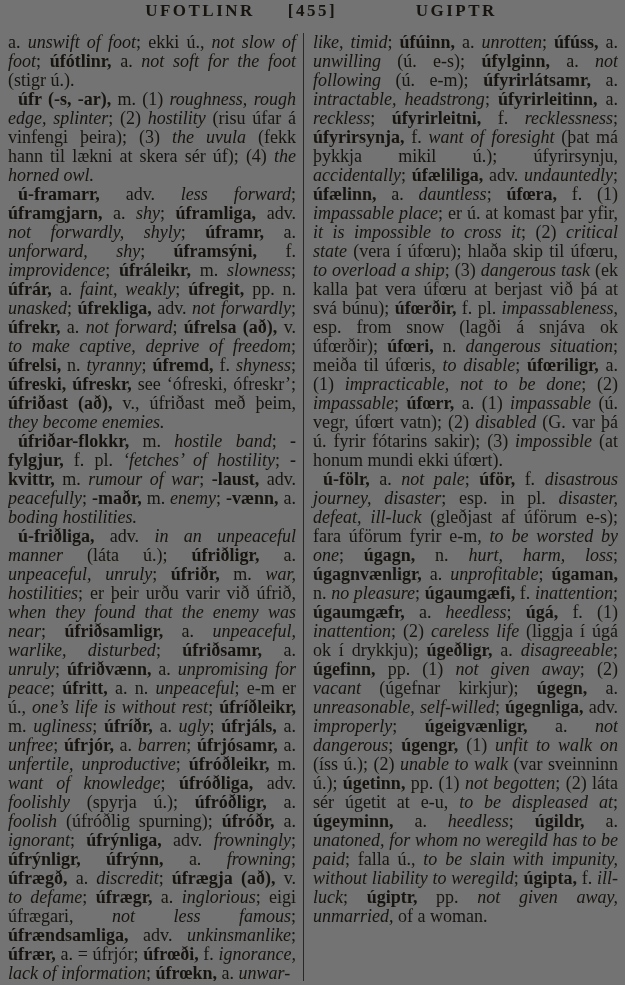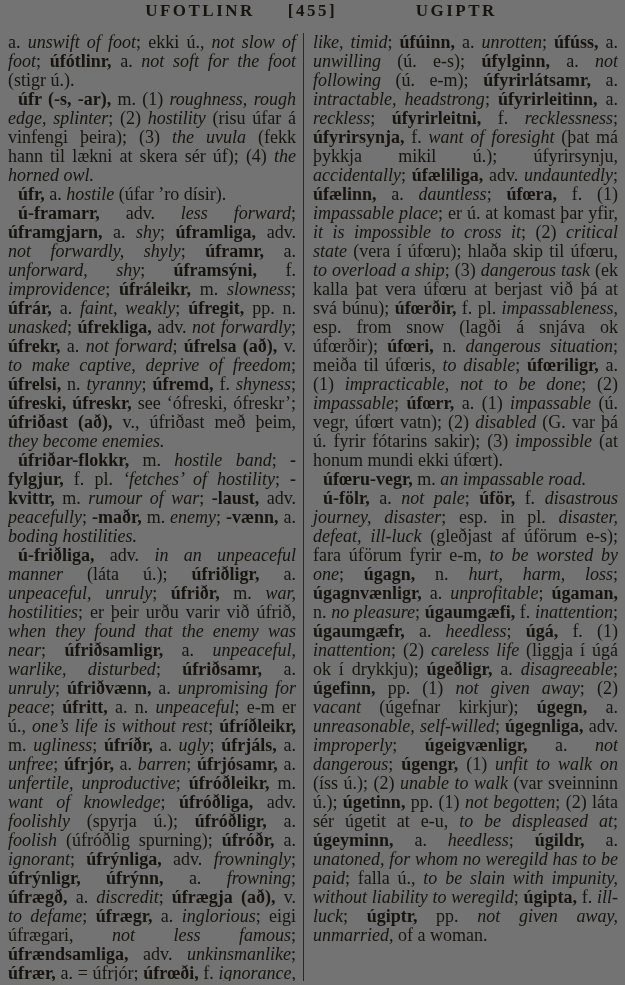--- a/index.html
+++ b/index.html
@@ -55,25 +55,23 @@
 <div class="page">
   <div class="header">
     <span class="hw-left">UFOTLINR</span>
     <span class="page-num">[455]</span>
     <span class="hw-right">UGIPTR</span>
   </div>
   <div class="columns">
     <div class="col col-left">
         <p class="entry no-indent"><span class="seg-n">a. </span><span class="seg-i">unswift of foot</span><span class="seg-n">; ekki ú., </span><span class="seg-i">not slow of foot</span><span class="seg-n">; </span><span class="seg-b">úfótlinr,</span><span class="seg-n"> a. </span><span class="seg-i">not soft for the foot</span><span class="seg-n"> (stigr ú.).</span></p>
         <p class="entry"><span class="seg-b">úfr (-s, -ar),</span><span class="seg-n"> m. (1) </span><span class="seg-i">roughness, rough edge, splinter</span><span class="seg-n">; (2) </span><span class="seg-i">hostility</span><span class="seg-n"> (risu úfar á vinfengi þeira); (3) </span><span class="seg-i">the uvula</span><span class="seg-n"> (fekk hann til lækni at skera sér úf); (4) </span><span class="seg-i">the horned owl.</span></p>
-        <p class="entry"><span class="seg-b">úfr,</span><span class="seg-n"> a. </span><span class="seg-i">hostile</span><span class="seg-n"> (úfar ’ro dísir).</span></p>
         <p class="entry"><span class="seg-b">ú-framarr,</span><span class="seg-n"> adv. </span><span class="seg-i">less forward</span><span class="seg-n">; </span><span class="seg-b">úframgjarn,</span><span class="seg-n"> a. </span><span class="seg-i">shy</span><span class="seg-n">; </span><span class="seg-b">úframliga,</span><span class="seg-n"> adv. </span><span class="seg-i">not forwardly, shyly</span><span class="seg-n">; </span><span class="seg-b">úframr,</span><span class="seg-n"> a. </span><span class="seg-i">unforward, shy</span><span class="seg-n">; </span><span class="seg-b">úframsýni,</span><span class="seg-n"> f. </span><span class="seg-i">improvidence</span><span class="seg-n">; </span><span class="seg-b">úfráleikr,</span><span class="seg-n"> m. </span><span class="seg-i">slowness</span><span class="seg-n">; </span><span class="seg-b">úfrár,</span><span class="seg-n"> a. </span><span class="seg-i">faint, weakly</span><span class="seg-n">; </span><span class="seg-b">úfregit,</span><span class="seg-n"> pp. n. </span><span class="seg-i">unasked</span><span class="seg-n">; </span><span class="seg-b">úfrekliga,</span><span class="seg-n"> adv. </span><span class="seg-i">not forwardly</span><span class="seg-n">; </span><span class="seg-b">úfrekr,</span><span class="seg-n"> a. </span><span class="seg-i">not forward</span><span class="seg-n">; </span><span class="seg-b">úfrelsa (að),</span><span class="seg-n"> v. </span><span class="seg-i">to make captive, deprive of freedom</span><span class="seg-n">; </span><span class="seg-b">úfrelsi,</span><span class="seg-n"> n. </span><span class="seg-i">tyranny</span><span class="seg-n">; </span><span class="seg-b">úfremd,</span><span class="seg-n"> f. </span><span class="seg-i">shyness</span><span class="seg-n">; </span><span class="seg-b">úfreski, úfreskr,</span><span class="seg-n"> see ‘ófreski, ófreskr’; </span><span class="seg-b">úfriðast (að),</span><span class="seg-n"> v., úfriðast með þeim, </span><span class="seg-i">they become enemies.</span></p>
         <p class="entry"><span class="seg-b">úfriðar-flokkr,</span><span class="seg-n"> m. </span><span class="seg-i">hostile band</span><span class="seg-n">; </span><span class="seg-b">-fylgjur,</span><span class="seg-n"> f. pl. </span><span class="seg-i">‘fetches’ of hostility</span><span class="seg-n">; </span><span class="seg-b">-kvittr,</span><span class="seg-n"> m. </span><span class="seg-i">rumour of war</span><span class="seg-n">; </span><span class="seg-b">-laust,</span><span class="seg-n"> adv. </span><span class="seg-i">peacefully</span><span class="seg-n">; </span><span class="seg-b">-maðr,</span><span class="seg-n"> m. </span><span class="seg-i">enemy</span><span class="seg-n">; </span><span class="seg-b">-vænn,</span><span class="seg-n"> a. </span><span class="seg-i">boding hostilities.</span></p>
         <p class="entry"><span class="seg-b">ú-friðliga,</span><span class="seg-n"> adv. </span><span class="seg-i">in an unpeaceful manner</span><span class="seg-n"> (láta ú.); </span><span class="seg-b">úfriðligr,</span><span class="seg-n"> a. </span><span class="seg-i">unpeaceful, unruly</span><span class="seg-n">; </span><span class="seg-b">úfriðr,</span><span class="seg-n"> m. </span><span class="seg-i">war, hostilities</span><span class="seg-n">; er þeir urðu varir við úfrið, </span><span class="seg-i">when they found that the enemy was near</span><span class="seg-n">; </span><span class="seg-b">úfriðsamligr,</span><span class="seg-n"> a. </span><span class="seg-i">unpeaceful, warlike, disturbed</span><span class="seg-n">; </span><span class="seg-b">úfriðsamr,</span><span class="seg-n"> a. </span><span class="seg-i">unruly</span><span class="seg-n">; </span><span class="seg-b">úfriðvænn,</span><span class="seg-n"> a. </span><span class="seg-i">unpromising for peace</span><span class="seg-n">; </span><span class="seg-b">úfritt,</span><span class="seg-n"> a. n. </span><span class="seg-i">unpeaceful</span><span class="seg-n">; e-m er ú., </span><span class="seg-i">one’s life is without rest</span><span class="seg-n">; </span><span class="seg-b">úfríðleikr,</span><span class="seg-n"> m. </span><span class="seg-i">ugliness</span><span class="seg-n">; </span><span class="seg-b">úfríðr,</span><span class="seg-n"> a. </span><span class="seg-i">ugly</span><span class="seg-n">; </span><span class="seg-b">úfrjáls,</span><span class="seg-n"> a. </span><span class="seg-i">unfree</span><span class="seg-n">; </span><span class="seg-b">úfrjór,</span><span class="seg-n"> a. </span><span class="seg-i">barren</span><span class="seg-n">; </span><span class="seg-b">úfrjósamr,</span><span class="seg-n"> a. </span><span class="seg-i">unfertile, unproductive</span><span class="seg-n">; </span><span class="seg-b">úfróðleikr,</span><span class="seg-n"> m. </span><span class="seg-i">want of knowledge</span><span class="seg-n">; </span><span class="seg-b">úfróðliga,</span><span class="seg-n"> adv. </span><span class="seg-i">foolishly</span><span class="seg-n"> (spyrja ú.); </span><span class="seg-b">úfróðligr,</span><span class="seg-n"> a. </span><span class="seg-i">foolish</span><span class="seg-n"> (úfróðlig spurning); </span><span class="seg-b">úfróðr,</span><span class="seg-n"> a. </span><span class="seg-i">ignorant</span><span class="seg-n">; </span><span class="seg-b">úfrýnliga,</span><span class="seg-n"> adv. </span><span class="seg-i">frowningly</span><span class="seg-n">; </span><span class="seg-b">úfrýnligr, úfrýnn,</span><span class="seg-n"> a. </span><span class="seg-i">frowning</span><span class="seg-n">; </span><span class="seg-b">úfrægð,</span><span class="seg-n"> a. </span><span class="seg-i">discredit</span><span class="seg-n">; </span><span class="seg-b">úfrægja (að),</span><span class="seg-n"> v. </span><span class="seg-i">to defame</span><span class="seg-n">; </span><span class="seg-b">úfrægr,</span><span class="seg-n"> a. </span><span class="seg-i">inglorious</span><span class="seg-n">; eigi úfrægari, </span><span class="seg-i">not less famous</span><span class="seg-n">; </span><span class="seg-b">úfrændsamliga,</span><span class="seg-n"> adv. </span><span class="seg-i">unkinsmanlike</span><span class="seg-n">; </span><span class="seg-b">úfrær,</span><span class="seg-n"> a. = úfrjór; </span><span class="seg-b">úfrœði,</span><span class="seg-n"> f. </span><span class="seg-i">ignorance, lack of information</span><span class="seg-n">; </span><span class="seg-b">úfrœkn,</span><span class="seg-n"> a. </span><span class="seg-i">unwar-</span></p>
       </div>
     <div class="divider"></div>
     <div class="col col-right">
         <p class="entry no-indent"><span class="seg-i">like, timid</span><span class="seg-n">; </span><span class="seg-b">úfúinn,</span><span class="seg-n"> a. </span><span class="seg-i">unrotten</span><span class="seg-n">; </span><span class="seg-b">úfúss,</span><span class="seg-n"> a. </span><span class="seg-i">unwilling</span><span class="seg-n"> (ú. e-s); </span><span class="seg-b">úfylginn,</span><span class="seg-n"> a. </span><span class="seg-i">not following</span><span class="seg-n"> (ú. e-m); </span><span class="seg-b">úfyrirlátsamr,</span><span class="seg-n"> a. </span><span class="seg-i">intractable, headstrong</span><span class="seg-n">; </span><span class="seg-b">úfyrirleitinn,</span><span class="seg-n"> a. </span><span class="seg-i">reckless</span><span class="seg-n">; </span><span class="seg-b">úfyrirleitni,</span><span class="seg-n"> f. </span><span class="seg-i">recklessness</span><span class="seg-n">; </span><span class="seg-b">úfyrirsynja,</span><span class="seg-n"> f. </span><span class="seg-i">want of foresight</span><span class="seg-n"> (þat má þykkja mikil ú.); úfyrirsynju, </span><span class="seg-i">accidentally</span><span class="seg-n">; </span><span class="seg-b">úfæliliga,</span><span class="seg-n"> adv. </span><span class="seg-i">undauntedly</span><span class="seg-n">; </span><span class="seg-b">úfælinn,</span><span class="seg-n"> a. </span><span class="seg-i">dauntless</span><span class="seg-n">; </span><span class="seg-b">úfœra,</span><span class="seg-n"> f. (1) </span><span class="seg-i">impassable place</span><span class="seg-n">; er ú. at komast þar yfir, </span><span class="seg-i">it is impossible to cross it</span><span class="seg-n">; (2) </span><span class="seg-i">critical state</span><span class="seg-n"> (vera í úfœru); hlaða skip til úfœru, </span><span class="seg-i">to overload a ship</span><span class="seg-n">; (3) </span><span class="seg-i">dangerous task</span><span class="seg-n"> (ek kalla þat vera úfœru at berjast við þá at svá búnu); </span><span class="seg-b">úfœrðir,</span><span class="seg-n"> f. pl. </span><span class="seg-i">impassableness</span><span class="seg-n">, esp. from snow (lagði á snjáva ok úfœrðir); </span><span class="seg-b">úfœri,</span><span class="seg-n"> n. </span><span class="seg-i">dangerous situation</span><span class="seg-n">; meiða til úfœris, </span><span class="seg-i">to disable</span><span class="seg-n">; </span><span class="seg-b">úfœriligr,</span><span class="seg-n"> a. (1) </span><span class="seg-i">impracticable, not to be done</span><span class="seg-n">; (2) </span><span class="seg-i">impassable</span><span class="seg-n">; </span><span class="seg-b">úfœrr,</span><span class="seg-n"> a. (1) </span><span class="seg-i">impassable</span><span class="seg-n"> (ú. vegr, úfœrt vatn); (2) </span><span class="seg-i">disabled</span><span class="seg-n"> (G. var þá ú. fyrir fótarins sakir); (3) </span><span class="seg-i">impossible</span><span class="seg-n"> (at honum mundi ekki úfœrt).</span></p>
-        <p class="entry"><span class="seg-b">úfœru-vegr,</span><span class="seg-n"> m. </span><span class="seg-i">an impassable road.</span></p>
         <p class="entry"><span class="seg-b">ú-fölr,</span><span class="seg-n"> a. </span><span class="seg-i">not pale</span><span class="seg-n">; </span><span class="seg-b">úför,</span><span class="seg-n"> f. </span><span class="seg-i">disastrous journey, disaster</span><span class="seg-n">; esp. in pl. </span><span class="seg-i">disaster, defeat, ill-luck</span><span class="seg-n"> (gleðjast af úförum e-s); fara úförum fyrir e-m, </span><span class="seg-i">to be worsted by one</span><span class="seg-n">; </span><span class="seg-b">úgagn,</span><span class="seg-n"> n. </span><span class="seg-i">hurt, harm, loss</span><span class="seg-n">; </span><span class="seg-b">úgagnvænligr,</span><span class="seg-n"> a. </span><span class="seg-i">unprofitable</span><span class="seg-n">; </span><span class="seg-b">úgaman,</span><span class="seg-n"> n. </span><span class="seg-i">no pleasure</span><span class="seg-n">; </span><span class="seg-b">úgaumgæfi,</span><span class="seg-n"> f. </span><span class="seg-i">inattention</span><span class="seg-n">; </span><span class="seg-b">úgaumgæfr,</span><span class="seg-n"> a. </span><span class="seg-i">heedless</span><span class="seg-n">; </span><span class="seg-b">úgá,</span><span class="seg-n"> f. (1) </span><span class="seg-i">inattention</span><span class="seg-n">; (2) </span><span class="seg-i">careless life</span><span class="seg-n"> (liggja í úgá ok í drykkju); </span><span class="seg-b">úgeðligr,</span><span class="seg-n"> a. </span><span class="seg-i">disagreeable</span><span class="seg-n">; </span><span class="seg-b">úgefinn,</span><span class="seg-n"> pp. (1) </span><span class="seg-i">not given away</span><span class="seg-n">; (2) </span><span class="seg-i">vacant</span><span class="seg-n"> (úgefnar kirkjur); </span><span class="seg-b">úgegn,</span><span class="seg-n"> a. </span><span class="seg-i">unreasonable, self-willed</span><span class="seg-n">; </span><span class="seg-b">úgegnliga,</span><span class="seg-n"> adv. </span><span class="seg-i">improperly</span><span class="seg-n">; </span><span class="seg-b">úgeigvænligr,</span><span class="seg-n"> a. </span><span class="seg-i">not dangerous</span><span class="seg-n">; </span><span class="seg-b">úgengr,</span><span class="seg-n"> (1) </span><span class="seg-i">unfit to walk on</span><span class="seg-n"> (íss ú.); (2) </span><span class="seg-i">unable to walk</span><span class="seg-n"> (var sveinninn ú.); </span><span class="seg-b">úgetinn,</span><span class="seg-n"> pp. (1) </span><span class="seg-i">not begotten</span><span class="seg-n">; (2) láta sér úgetit at e-u, </span><span class="seg-i">to be displeased at</span><span class="seg-n">; </span><span class="seg-b">úgeyminn,</span><span class="seg-n"> a. </span><span class="seg-i">heedless</span><span class="seg-n">; </span><span class="seg-b">úgildr,</span><span class="seg-n"> a. </span><span class="seg-i">unatoned, for whom no weregild has to be paid</span><span class="seg-n">; falla ú., </span><span class="seg-i">to be slain with impunity, without liability to weregild</span><span class="seg-n">; </span><span class="seg-b">úgipta,</span><span class="seg-n"> f. </span><span class="seg-i">ill-luck</span><span class="seg-n">; </span><span class="seg-b">úgiptr,</span><span class="seg-n"> pp. </span><span class="seg-i">not given away, unmarried,</span><span class="seg-n"> of a woman.</span></p>
       </div>
   </div>
 </div>
 
 </body></html>

